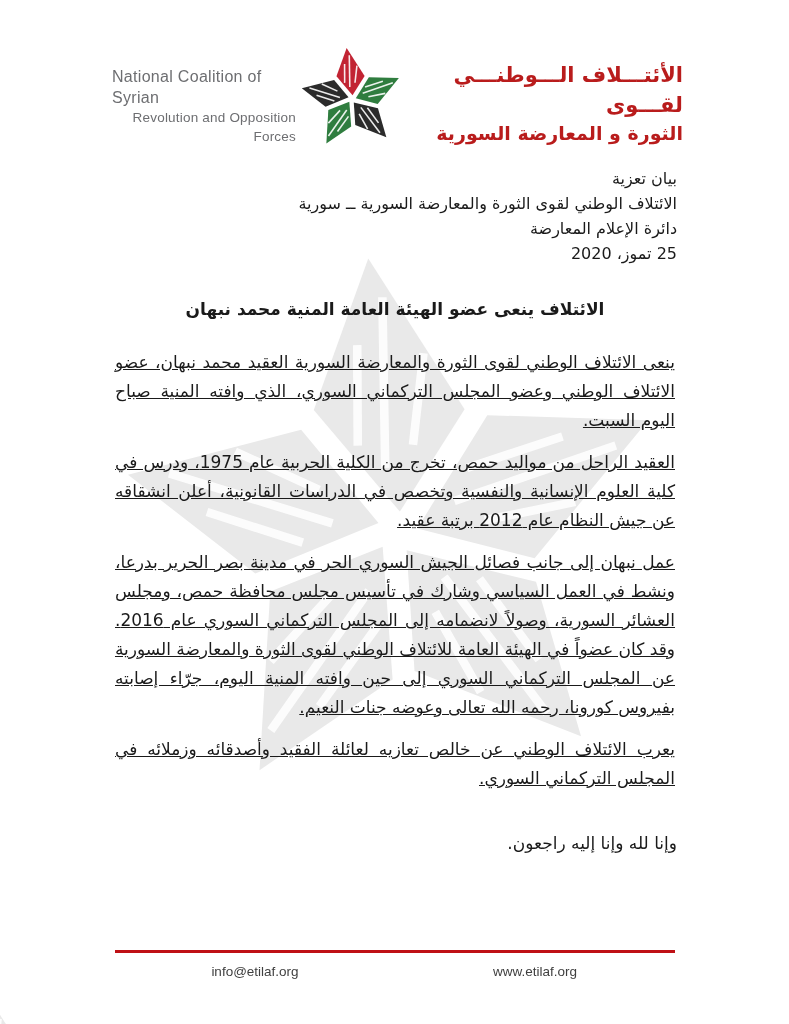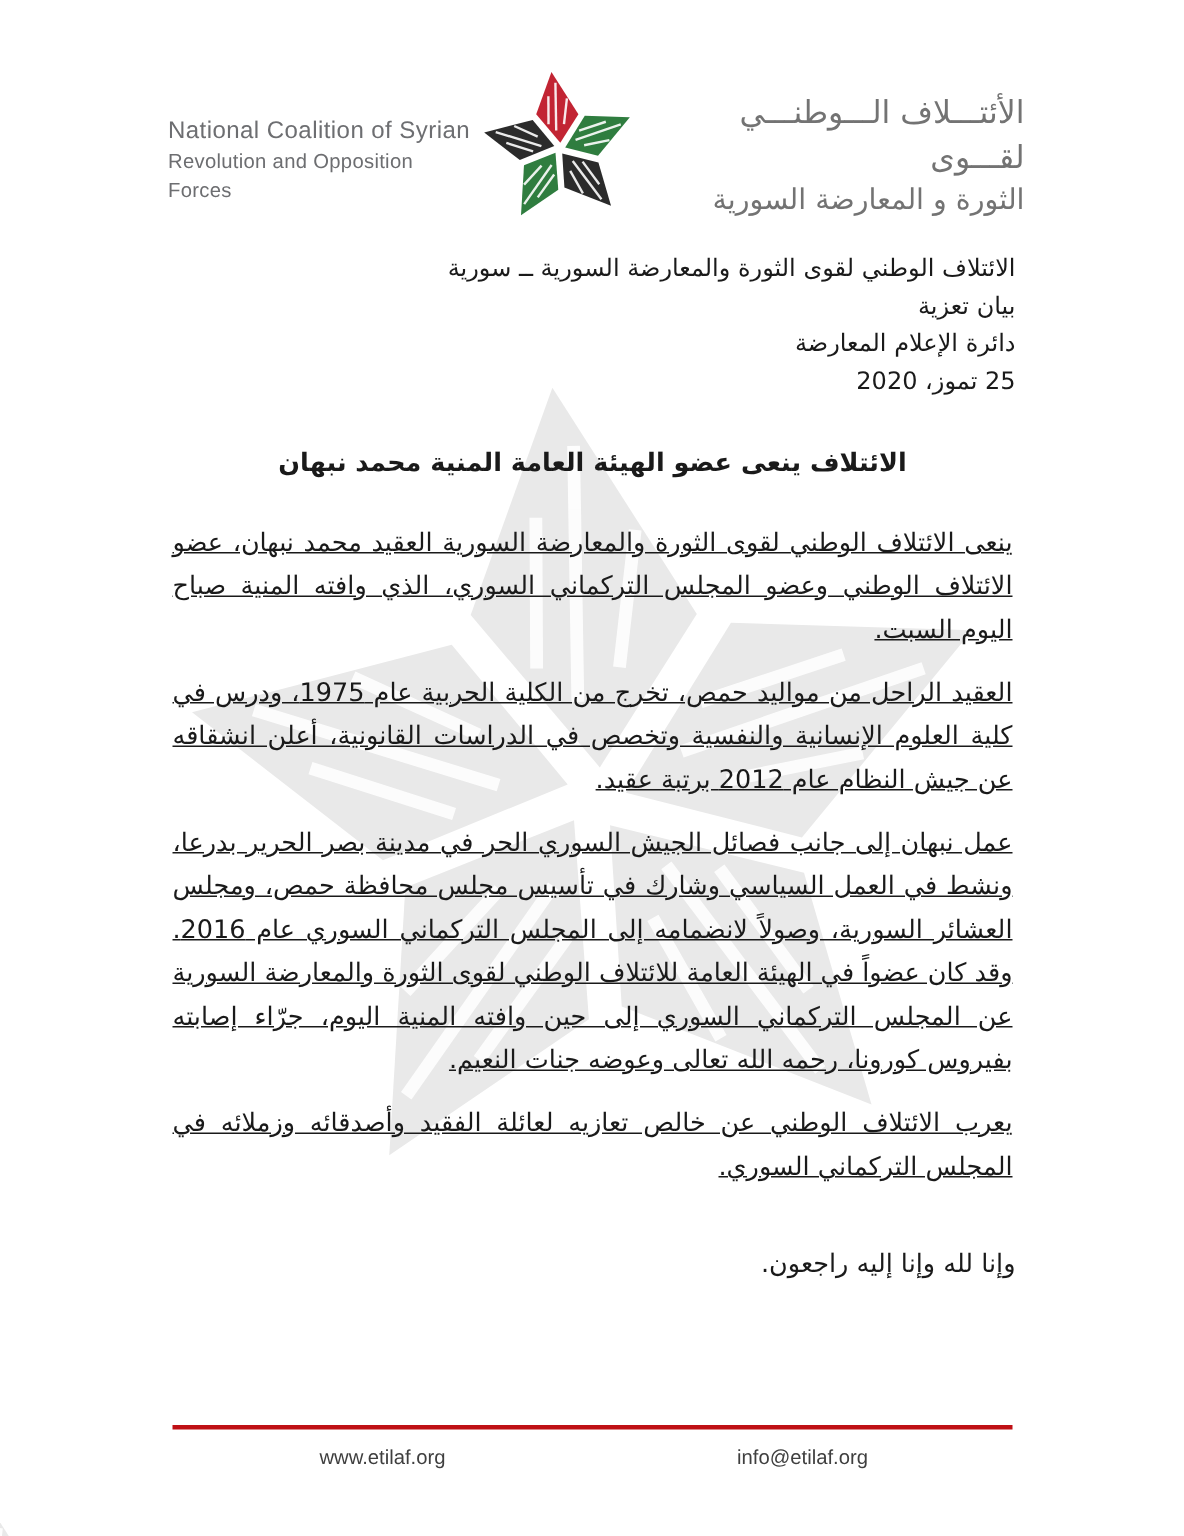--- a/index.html
+++ b/index.html
@@ -17,23 +17,23 @@
   .wm-center{left:97px;top:232px;width:600px;height:600px;}
   .wm-corner{left:-180px;top:952px;width:330px;height:330px;}
   
   .header{
     position:absolute;z-index:1;
     left:112px;right:106px;top:40px;height:118px;
     display:flex;align-items:center;justify-content:space-between;
   }
   .org-en{margin-top:14px;text-align:left;color:#6d6e71;font-family:"Liberation Sans",sans-serif;}
   .org-en-1{font-size:16px;line-height:21px;letter-spacing:.3px;}
-  .org-en-2{font-size:13.5px;line-height:19px;letter-spacing:.2px;}
+  .org-en-2{font-size:13.5px;line-height:19px;letter-spacing:.2px;text-align:right;}
   .logo{width:112px;height:112px;flex:0 0 auto;}
-  .org-ar{margin-top:8px;text-align:right;color:#737373;}
+  .org-ar{margin-top:8px;text-align:right;color:#b91c1c;font-weight:bold;}
   .org-ar-1{font-size:21px;line-height:30px;}
   .org-ar-2{font-size:19px;line-height:26px;}
   
   .meta{
     position:absolute;z-index:1;
     left:115px;right:112px;top:166px;
     font-size:16px;line-height:25px;text-align:right;
   }
   
   .title{
@@ -215,38 +215,38 @@
           </g>
         </g>
       </svg>
     <div class="org-ar" dir="rtl" lang="ar">
       <div class="org-ar-1">الأئتـــلاف الـــوطنـــي لقـــوى</div>
       <div class="org-ar-2">الثورة و المعارضة السورية</div>
     </div>
   </header>
 
   <section class="meta" dir="rtl" lang="ar">
+    <div>بيان تعزية</div>
     <div>الائتلاف الوطني لقوى الثورة والمعارضة السورية ــ سورية</div>
-    <div>بيان تعزية</div>
     <div>دائرة الإعلام المعارضة</div>
     <div>25 تموز، 2020</div>
   </section>
 
   <h1 class="title" dir="rtl" lang="ar">الائتلاف ينعى عضو الهيئة العامة المنية محمد نبهان</h1>
 
   <section class="bodytext" dir="rtl" lang="ar">
     <p>ينعى الائتلاف الوطني لقوى الثورة والمعارضة السورية العقيد محمد نبهان، عضو الائتلاف الوطني وعضو المجلس التركماني السوري، الذي وافته المنية صباح اليوم السبت.</p>
     <p>العقيد الراحل من مواليد حمص، تخرج من الكلية الحربية عام 1975، ودرس في كلية العلوم الإنسانية والنفسية وتخصص في الدراسات القانونية، أعلن انشقاقه عن جيش النظام عام 2012 برتبة عقيد.</p>
     <p>عمل نبهان إلى جانب فصائل الجيش السوري الحر في مدينة بصر الحرير بدرعا، ونشط في العمل السياسي وشارك في تأسيس مجلس محافظة حمص، ومجلس العشائر السورية، وصولاً لانضمامه إلى المجلس التركماني السوري عام 2016. وقد كان عضواً في الهيئة العامة للائتلاف الوطني لقوى الثورة والمعارضة السورية عن المجلس التركماني السوري إلى حين وافته المنية اليوم، جرّاء إصابته بفيروس كورونا، رحمه الله تعالى وعوضه جنات النعيم.</p>
     <p>يعرب الائتلاف الوطني عن خالص تعازيه لعائلة الفقيد وأصدقائه وزملائه في المجلس التركماني السوري.</p>
   </section>
 
   <div class="closing" dir="rtl" lang="ar">وإنا لله وإنا إليه راجعون.</div>
 
   <footer>
     <div class="footer-rule"></div>
     <div class="footer-links">
+      <span>info@etilaf.org</span>
       <span>www.etilaf.org</span>
-      <span>info@etilaf.org</span>
     </div>
   </footer>
 
 </div>
 
 </body></html>

